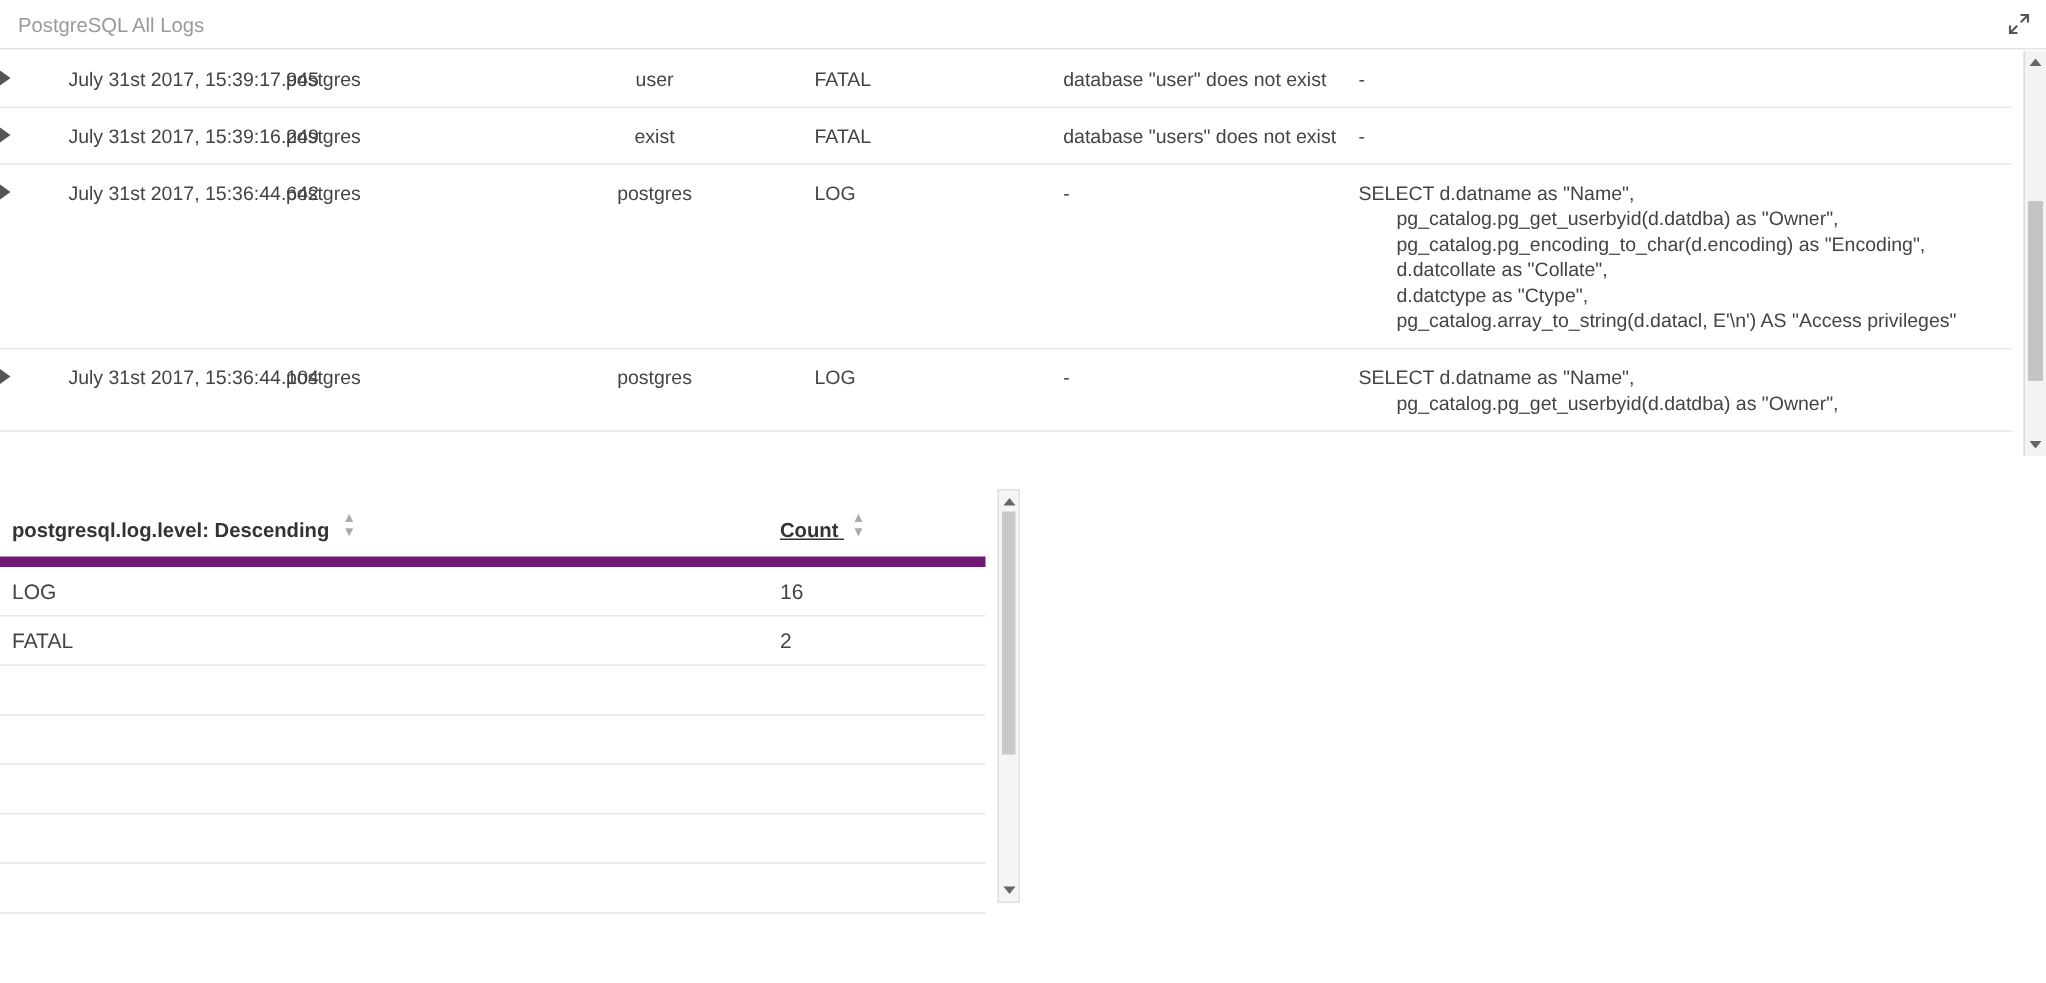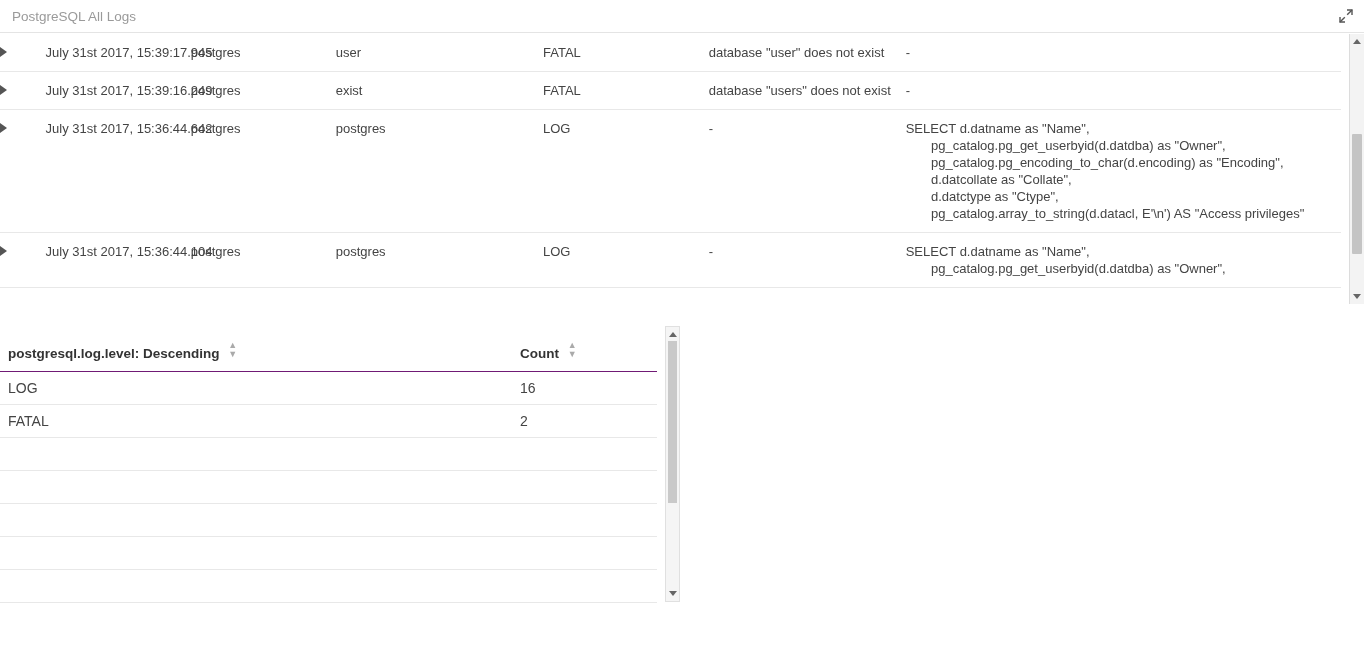--- a/index.html
+++ b/index.html
@@ -54,21 +54,21 @@
     vertical-align: top;
     padding: 10px 6px 10px 0;
     border-bottom: 1px solid #e8e8e8;
     font-size: 13px;
     color: #444;
     line-height: 17px;
   }
   td.c-toggle { width: 44px; padding-left: 14px; }
   td.c-time   { width: 140px; white-space: nowrap; }
   td.c-user   { width: 140px; }
-  td.c-db     { width: 200px; }
+  td.c-db     { width: 200px; text-align: center; }
   td.c-level  { width: 160px; }
   td.c-err    { width: 190px; }
   td.c-query  { width: 420px; }
 
   .caret {
     display: inline-block;
     width: 0; height: 0;
     border-top: 5px solid transparent;
     border-bottom: 5px solid transparent;
     border-left: 7px solid #555;
@@ -136,24 +136,24 @@
     width: 657px;
     border-collapse: collapse;
     table-layout: fixed;
   }
   table.count th {
     text-align: left;
     font-size: 13.5px;
     font-weight: bold;
     color: #333;
     padding: 6px 8px 10px 8px;
-    border-bottom: 1px solid #701a75;
+    border-bottom: 7px solid #701a75;
   }
   table.count th.col-key { width: 512px; padding-left: 8px; }
-  table.count th.col-count { width: 145px; }
+  table.count th.col-count { width: 145px; text-decoration: underline; }
   table.count td {
     font-size: 14px;
     color: #444;
     padding: 8px 8px;
     border-bottom: 1px solid #e8e8e8;
     height: 31px;
   }
   .sort-arrows {
     display: inline-block;
     margin-left: 5px;

